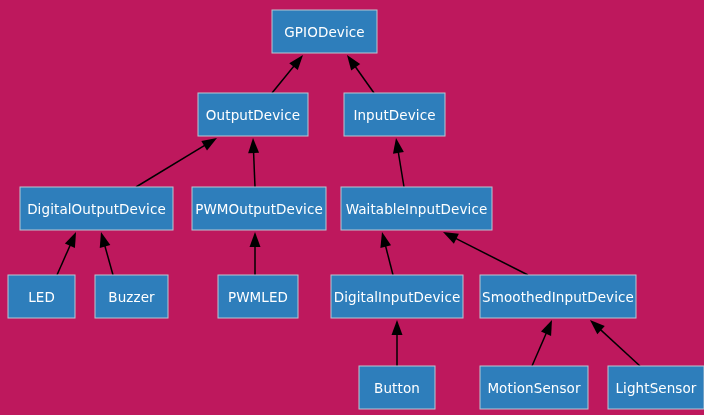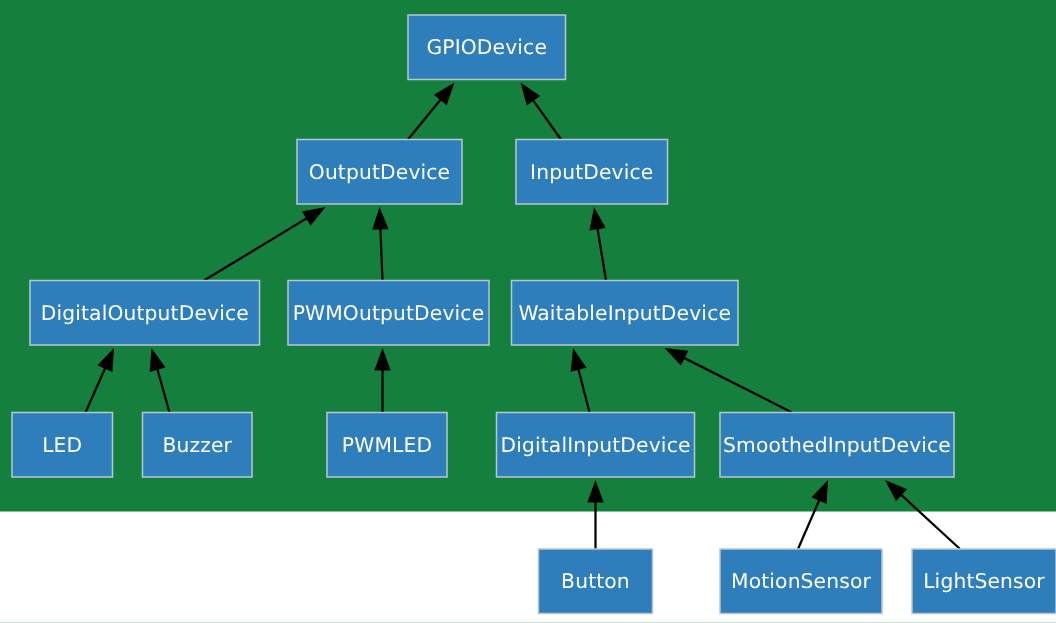--- a/index.html
+++ b/index.html
@@ -9,22 +9,22 @@
   }
   body {
     width: 704px;
     height: 415px;
     font-family: "DejaVu Sans", sans-serif;
     overflow: hidden;
   }
   #diagram-root {
     position: relative;
     width: 704px;
-    height: 341px;
-    background: #15803d;
+    height: 415px;
+    background: #be185d;
   }
   svg#class-diagram {
     display: block;
     width: 704px;
     height: 415px;
   }
   .node-box {
     stroke: #b9c6d2;
     stroke-width: 1;
   }

